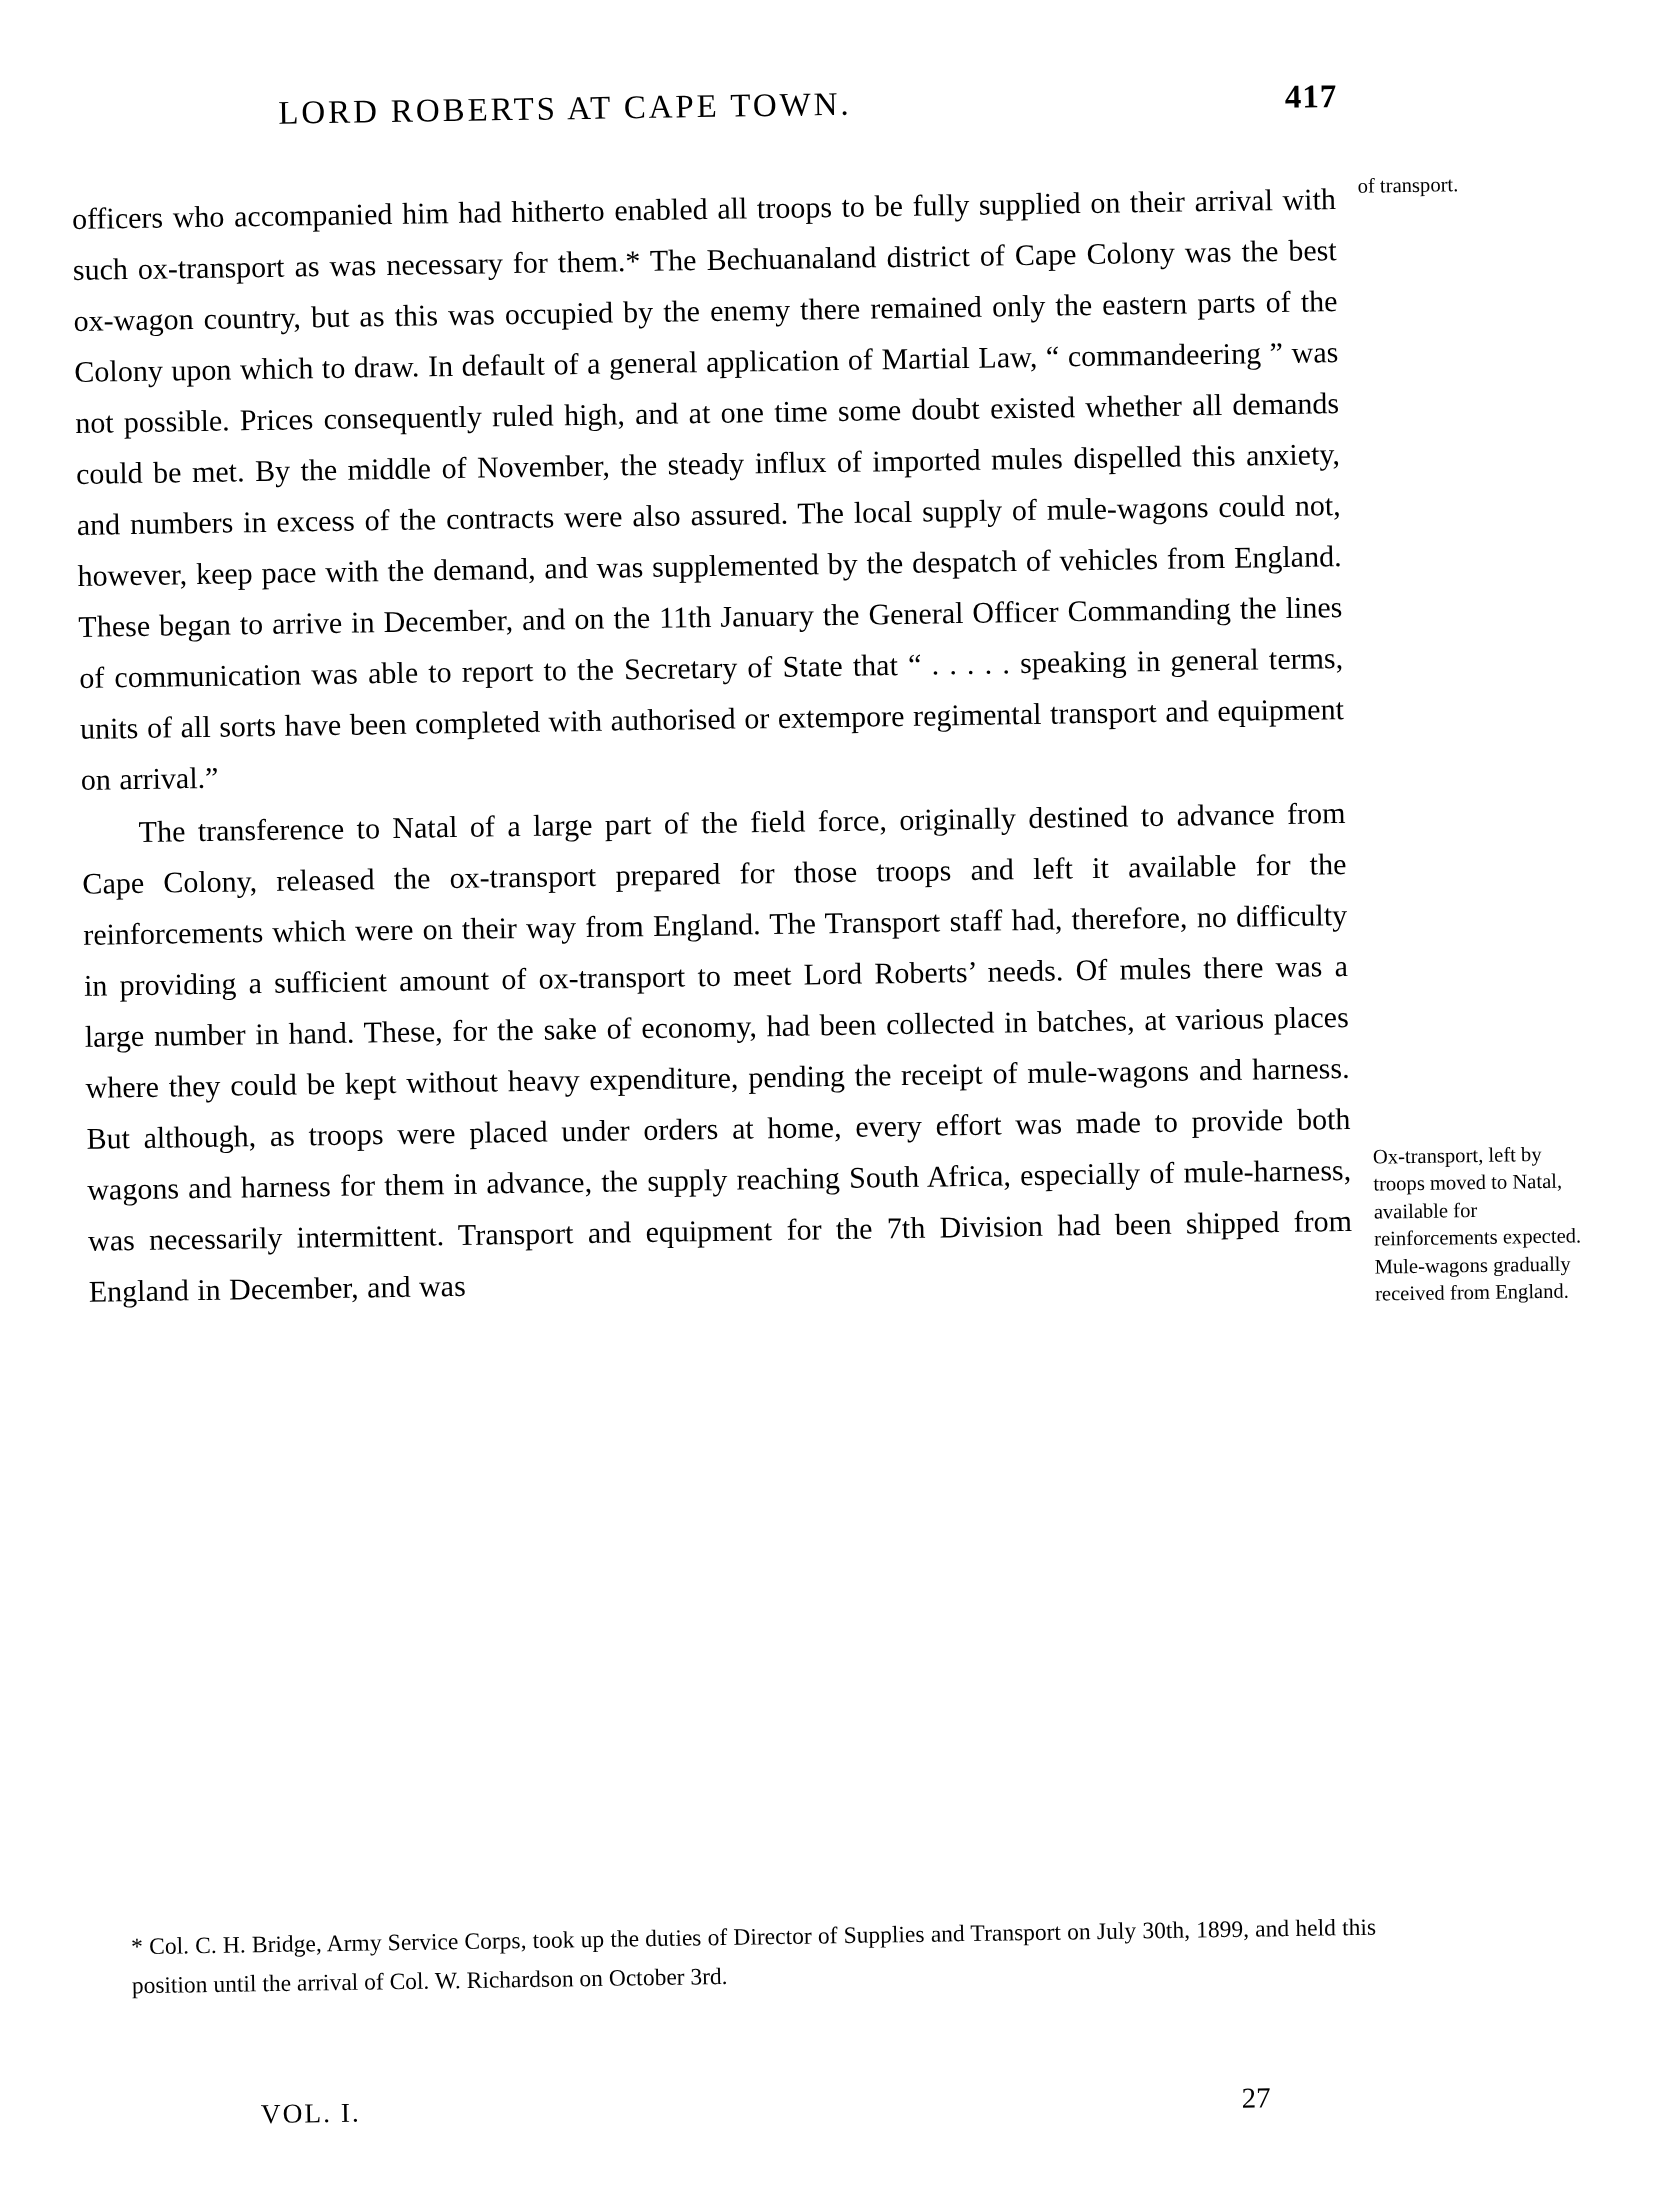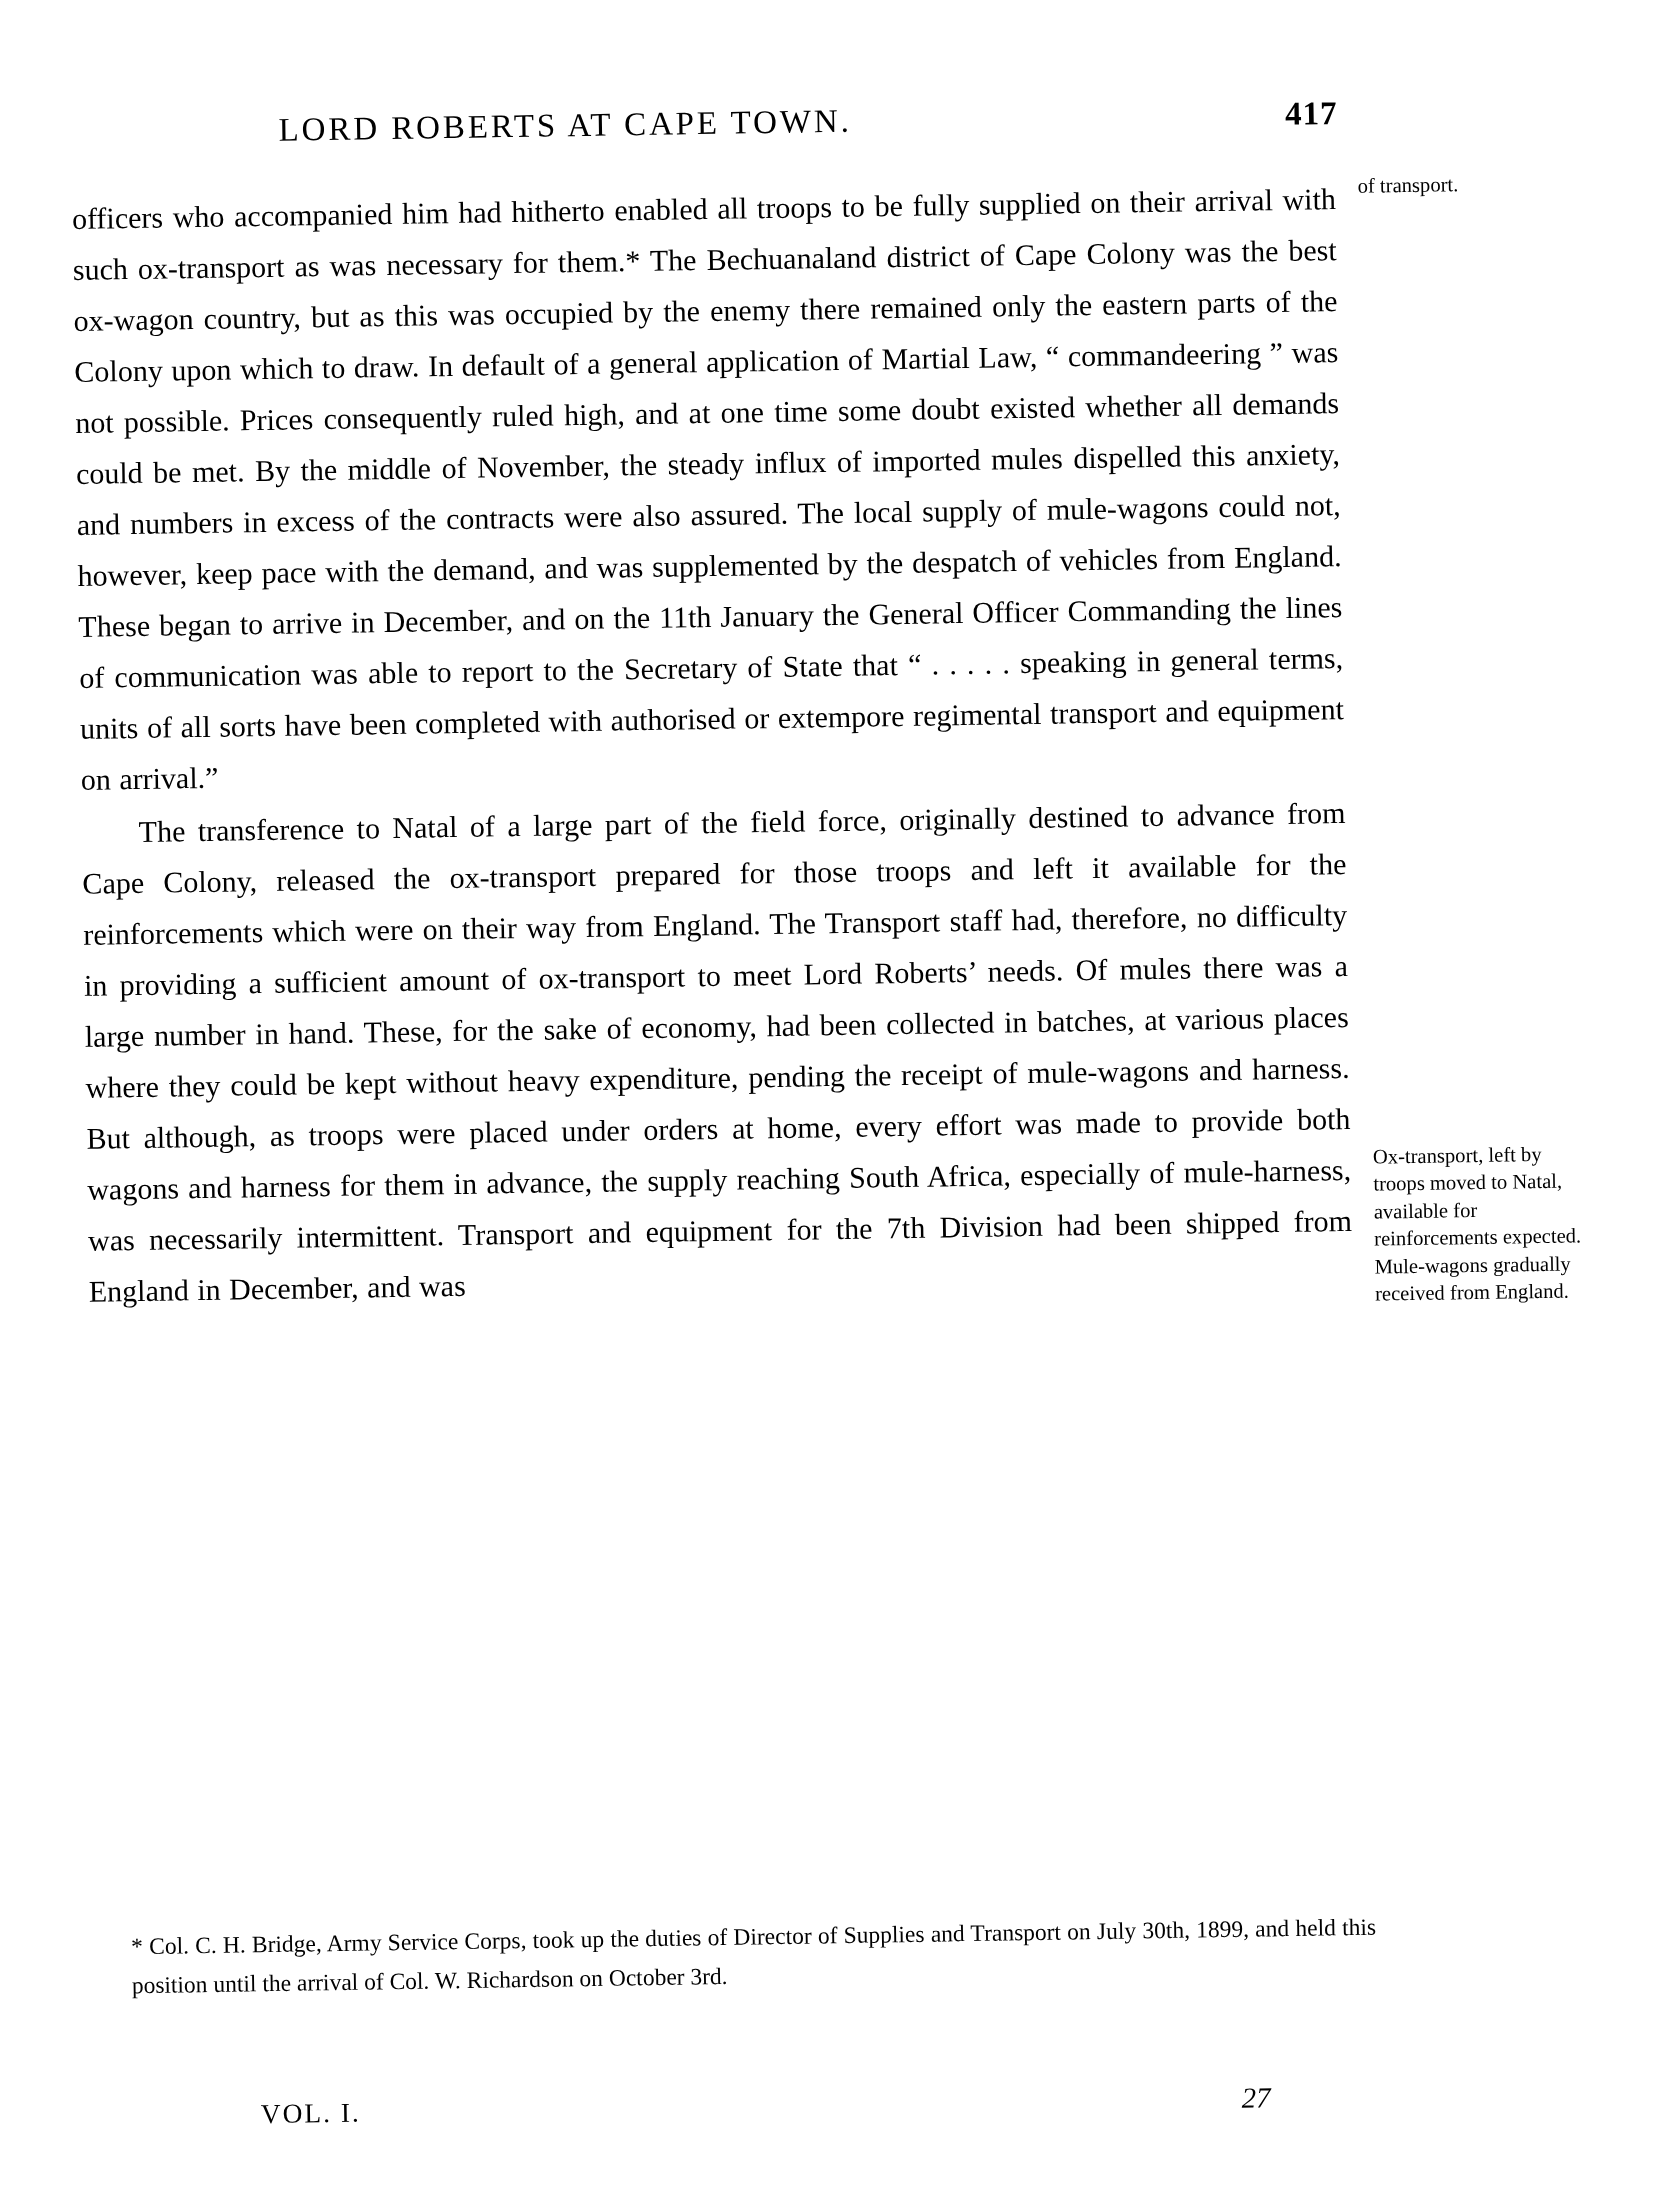--- a/index.html
+++ b/index.html
@@ -35,21 +35,20 @@
   .header-title {
     font-size: 33px;
     letter-spacing: 2.9px;
     font-weight: normal;
     white-space: nowrap;
   }
   .header-pageno {
     font-size: 33px;
     font-weight: bold;
     letter-spacing: 1px;
-    margin-top: 17px;
   }
   .body-col {
     position: absolute;
     top: 181px;
     left: 86px;
     width: 1264px;
   }
   p.para {
     margin: 0;
     font-size: 30px;
@@ -102,21 +101,20 @@
     display: flex;
     justify-content: space-between;
     align-items: baseline;
   }
   .footer-vol {
     font-size: 27.4px;
     letter-spacing: 2px;
   }
   .footer-sig {
     font-size: 29px;
-    font-style: italic;
     margin-left: 13px;
   }
 </style>
 </head>
 <body>
 
 <div class="page">
 
   <div class="header">
     <div class="header-title">LORD  ROBERTS  AT  CAPE  TOWN.</div>

